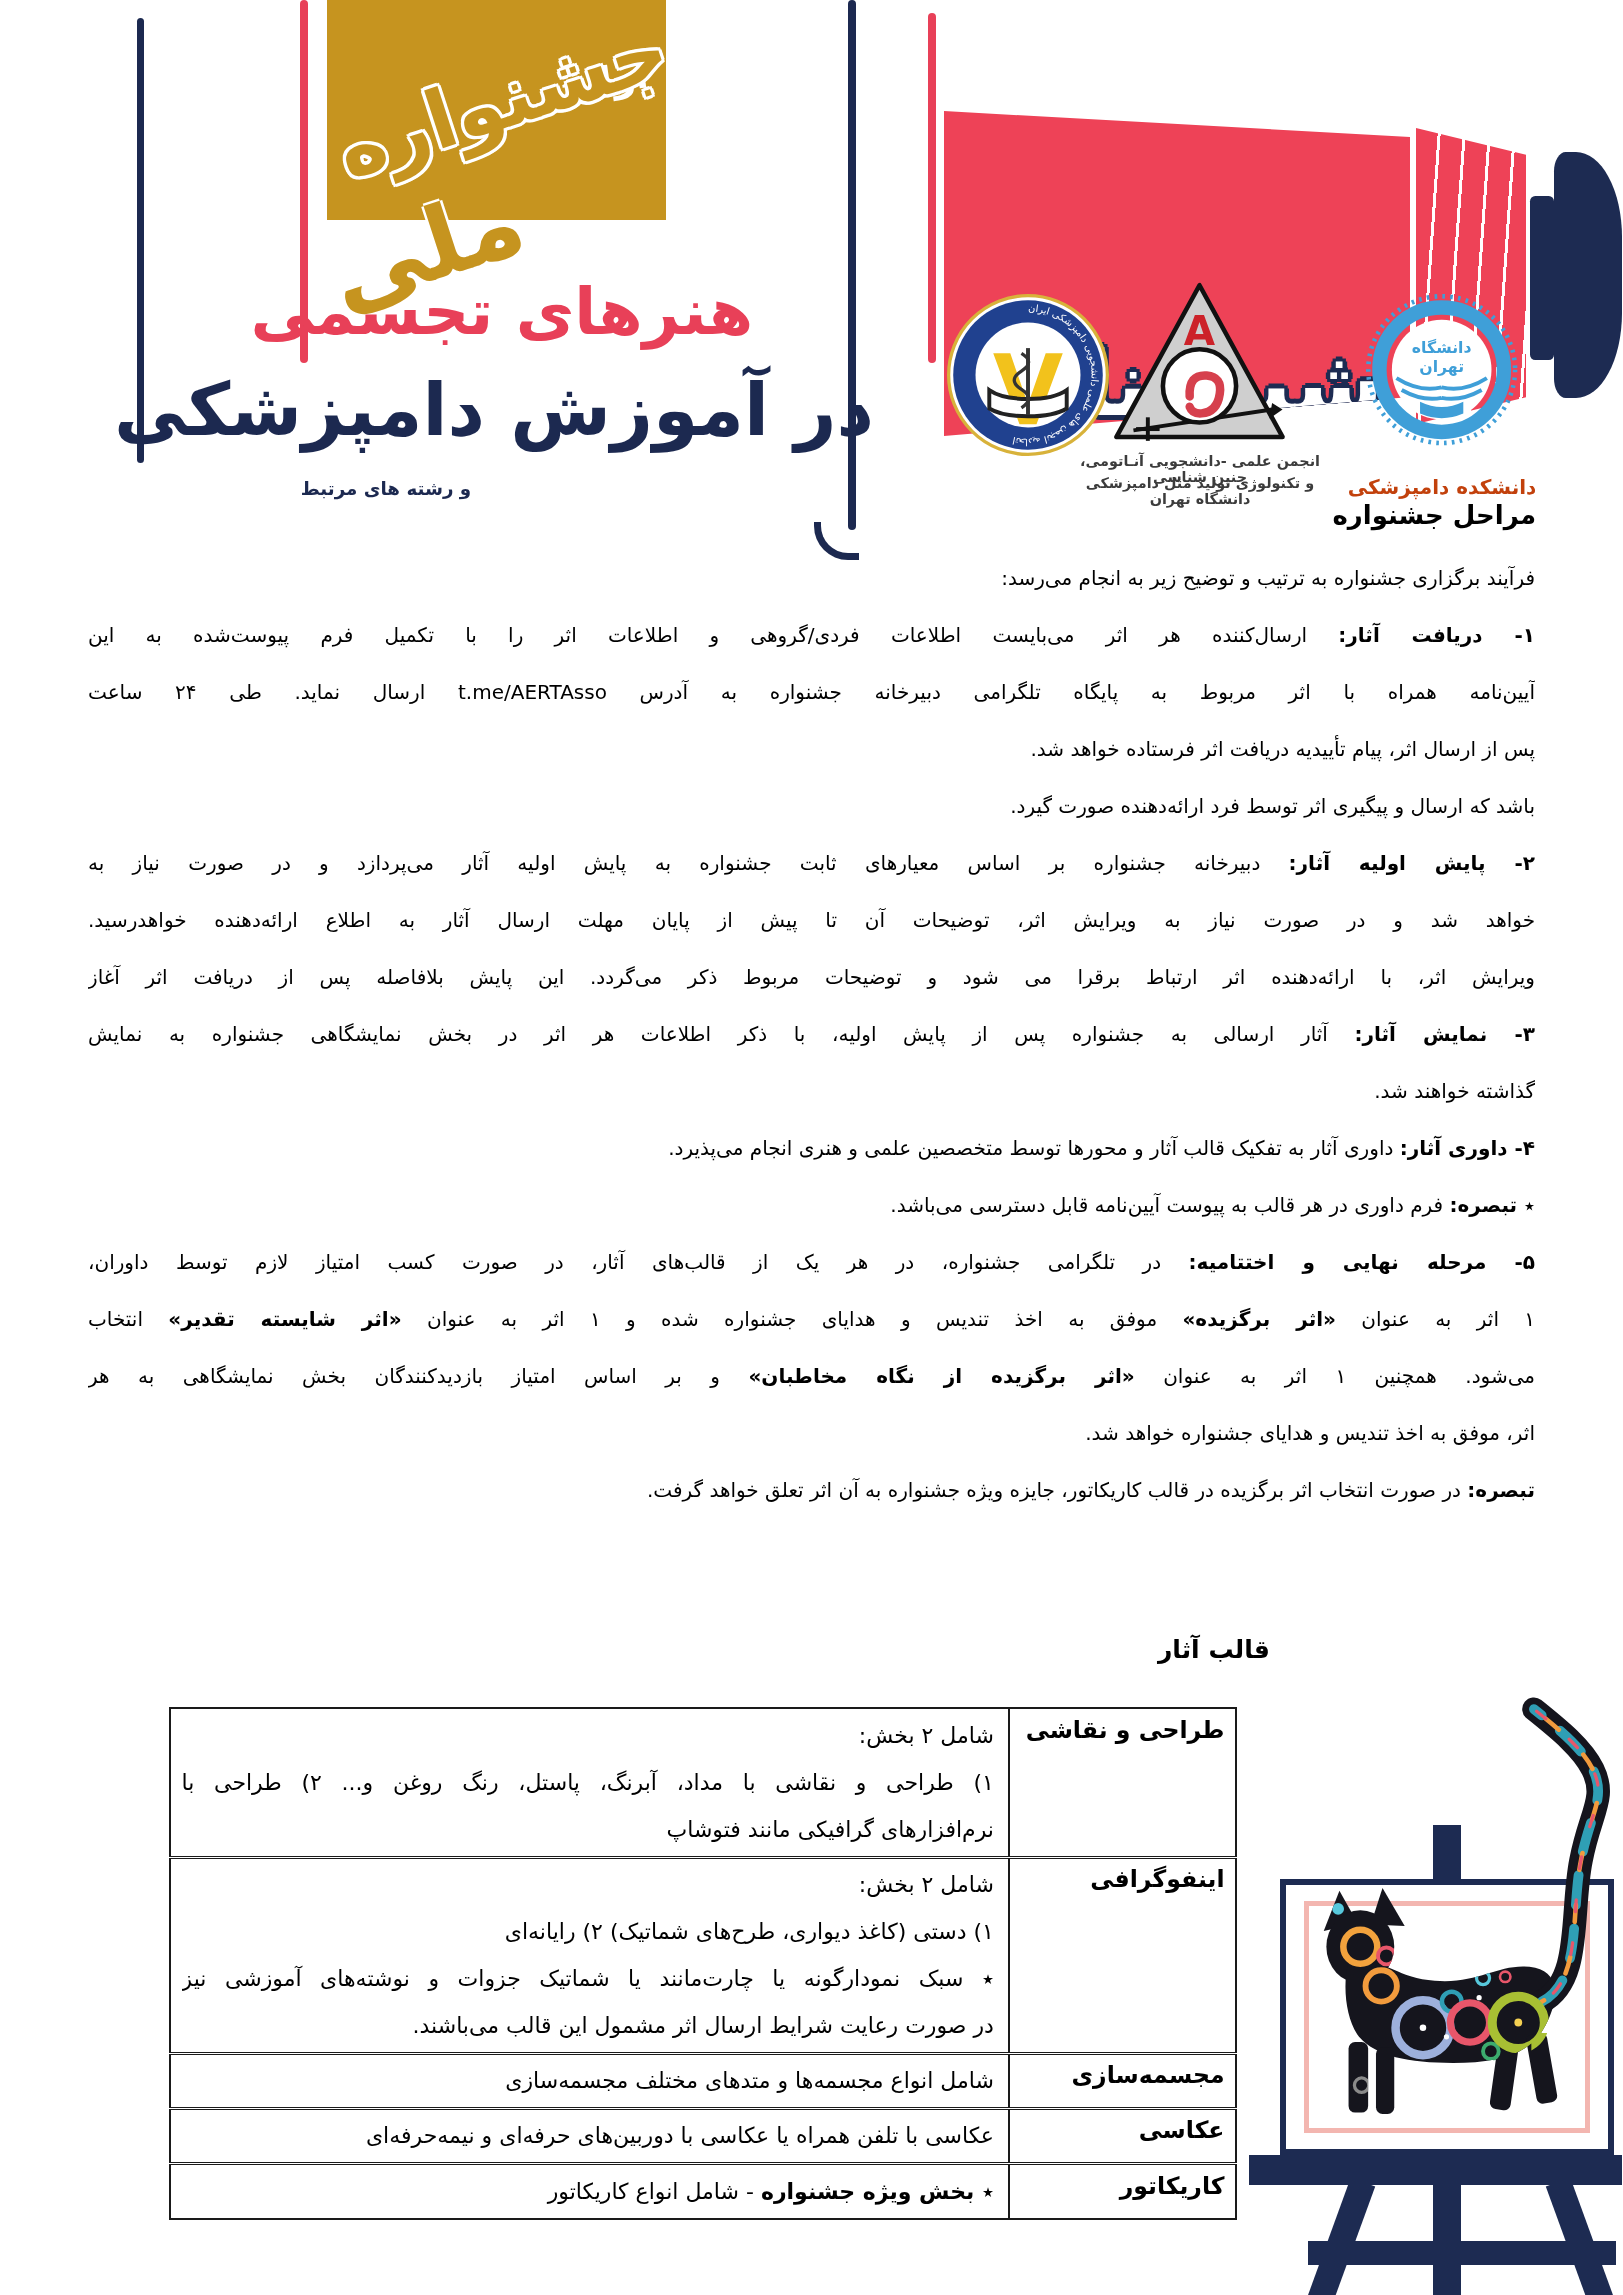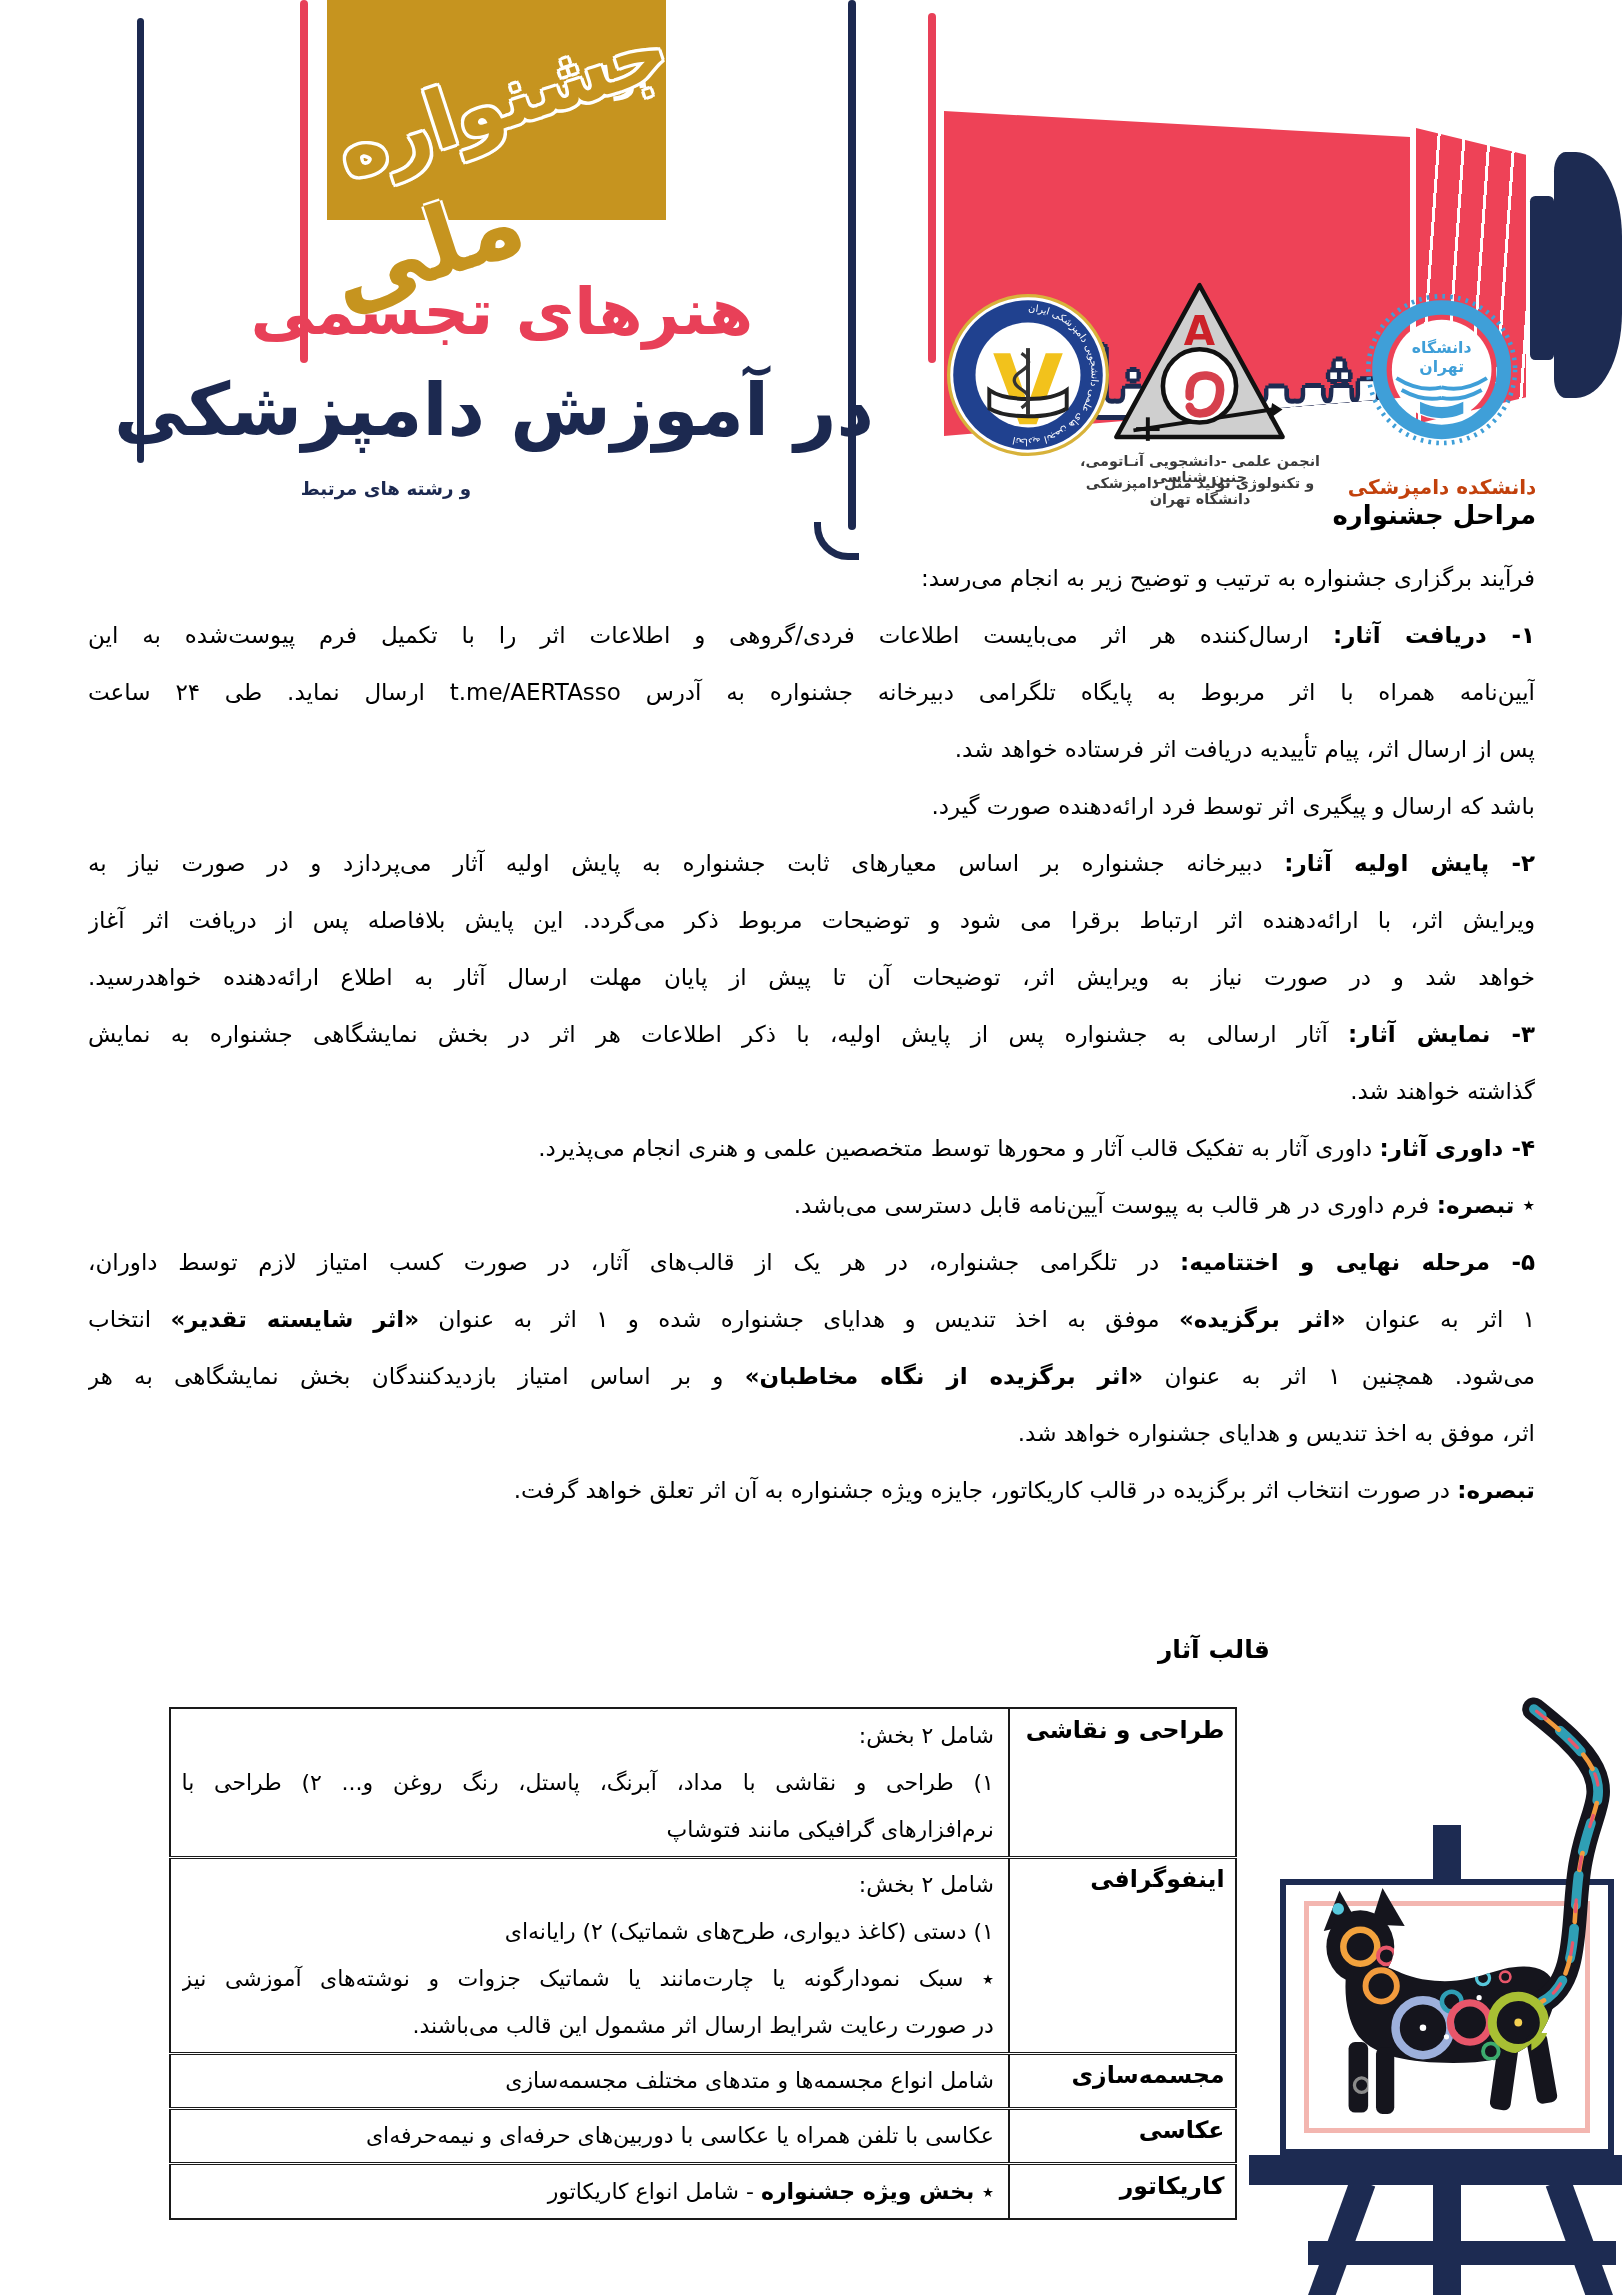--- a/index.html
+++ b/index.html
@@ -43,21 +43,21 @@
   .handle-knob{left:1554px;top:152px;width:68px;height:246px;background:#1d2b52;
                border-radius:11.8px 46px 46px 11.8px / 19.6px 85px 85px 19.6px;}
 
   
   .logo-box{width:164px;height:164px;}
   .cap{font-size:14.4px;color:#3c3c3c;text-align:center;font-weight:bold;direction:rtl;}
   .cap.big{font-size:20px;color:#c2410c;}
 
   
   .stages-title{left:88px;top:499px;width:1447px;text-align:right;font-size:26px;font-weight:bold;direction:rtl;}
-  .stages-body{left:88px;top:550px;width:1447px;direction:rtl;font-size:23px;}
+  .stages-body{left:88px;top:550px;width:1447px;direction:rtl;font-size:20px;}
   .ln{height:57px;line-height:57px;text-align:right;overflow:hidden;white-space:nowrap;}
   .ln.fill{white-space:normal;text-align:justify;text-align-last:justify;}
 
   
   .formats-title{left:169px;top:1635px;width:1101px;text-align:right;font-size:25px;font-weight:bold;direction:rtl;}
   table.formats{position:absolute;left:169px;top:1707px;width:1068px;border-collapse:collapse;
                 direction:rtl;table-layout:fixed;border:2px solid #1a1a1a;}
   table.formats th{width:209px;border:2px solid #1a1a1a;font-size:23.6px;font-weight:bold;
                    vertical-align:top;text-align:right;padding:6.5px 10.5px 0 5.2px;}
   table.formats td{border:2px solid #1a1a1a;font-size:22px;padding:2.6px 14.4px 2.6px 10.5px;vertical-align:top;}
@@ -145,22 +145,22 @@
   <div class="abs cap big" style="left:1347px;top:475px;width:190px;">دانشکده دامپزشکی</div>
 
   <h2 class="abs stages-title" style="margin:1px;">مراحل جشنواره</h2>
   <div class="abs stages-body">
       <div class="ln"><span>فرآیند برگزاری جشنواره به ترتیب و توضیح زیر به انجام می‌رسد:</span></div>
       <div class="ln fill"><span class="b">۱- دریافت آثار:</span><span> ارسال‌کننده هر اثر می‌بایست اطلاعات فردی/گروهی و اطلاعات اثر را با تکمیل فرم پیوست‌شده به این</span></div>
       <div class="ln fill"><span>آیین‌نامه همراه با اثر مربوط به پایگاه تلگرامی دبیرخانه جشنواره به آدرس </span><span>t.me/AERTAsso</span><span> ارسال نماید. طی ۲۴ ساعت</span></div>
       <div class="ln"><span>پس از ارسال اثر، پیام تأییدیه دریافت اثر فرستاده خواهد شد.</span></div>
       <div class="ln"><span>باشد که ارسال و پیگیری اثر توسط فرد ارائه‌دهنده صورت گیرد.</span></div>
       <div class="ln fill"><span class="b">۲- پایش اولیه آثار:</span><span> دبیرخانه جشنواره بر اساس معیارهای ثابت جشنواره به پایش اولیه آثار می‌پردازد و در صورت نیاز به</span></div>
+      <div class="ln fill"><span>خواهد شد و در صورت نیاز به ویرایش اثر، توضیحات آن تا پیش از پایان مهلت ارسال آثار به اطلاع ارائه‌دهنده خواهدرسید.</span></div>
       <div class="ln fill"><span>ویرایش اثر، با ارائه‌دهنده اثر ارتباط برقرا می شود و توضیحات مربوط ذکر می‌گردد. این پایش بلافاصله پس از دریافت اثر آغاز</span></div>
-      <div class="ln fill"><span>خواهد شد و در صورت نیاز به ویرایش اثر، توضیحات آن تا پیش از پایان مهلت ارسال آثار به اطلاع ارائه‌دهنده خواهدرسید.</span></div>
       <div class="ln fill"><span class="b">۳- نمایش آثار:</span><span> آثار ارسالی به جشنواره پس از پایش اولیه، با ذکر اطلاعات هر اثر در بخش نمایشگاهی جشنواره به نمایش</span></div>
       <div class="ln"><span>گذاشته خواهند شد.</span></div>
       <div class="ln"><span class="b">۴- داوری آثار:</span><span> داوری آثار به تفکیک قالب آثار و محورها توسط متخصصین علمی و هنری انجام می‌پذیرد.</span></div>
       <div class="ln"><span class="b">٭ تبصره:</span><span> فرم داوری در هر قالب به پیوست آیین‌نامه قابل دسترسی می‌باشد.</span></div>
       <div class="ln fill"><span class="b">۵- مرحله نهایی و اختتامیه:</span><span> در تلگرامی جشنواره، در هر یک از قالب‌های آثار، در صورت کسب امتیاز لازم توسط داوران،</span></div>
       <div class="ln fill"><span>۱ اثر به عنوان </span><span class="b">«اثر برگزیده»</span><span> موفق به اخذ تندیس و هدایای جشنواره شده و ۱ اثر به عنوان </span><span class="b">«اثر شایسته تقدیر»</span><span> انتخاب</span></div>
       <div class="ln fill"><span>می‌شود. همچنین ۱ اثر به عنوان </span><span class="b">«اثر برگزیده از نگاه مخاطبان»</span><span> و بر اساس امتیاز بازدیدکنندگان بخش نمایشگاهی به هر</span></div>
       <div class="ln"><span>اثر، موفق به اخذ تندیس و هدایای جشنواره خواهد شد.</span></div>
       <div class="ln"><span class="b">تبصره:</span><span> در صورت انتخاب اثر برگزیده در قالب کاریکاتور، جایزه ویژه جشنواره به آن اثر تعلق خواهد گرفت.</span></div>
     </div>

